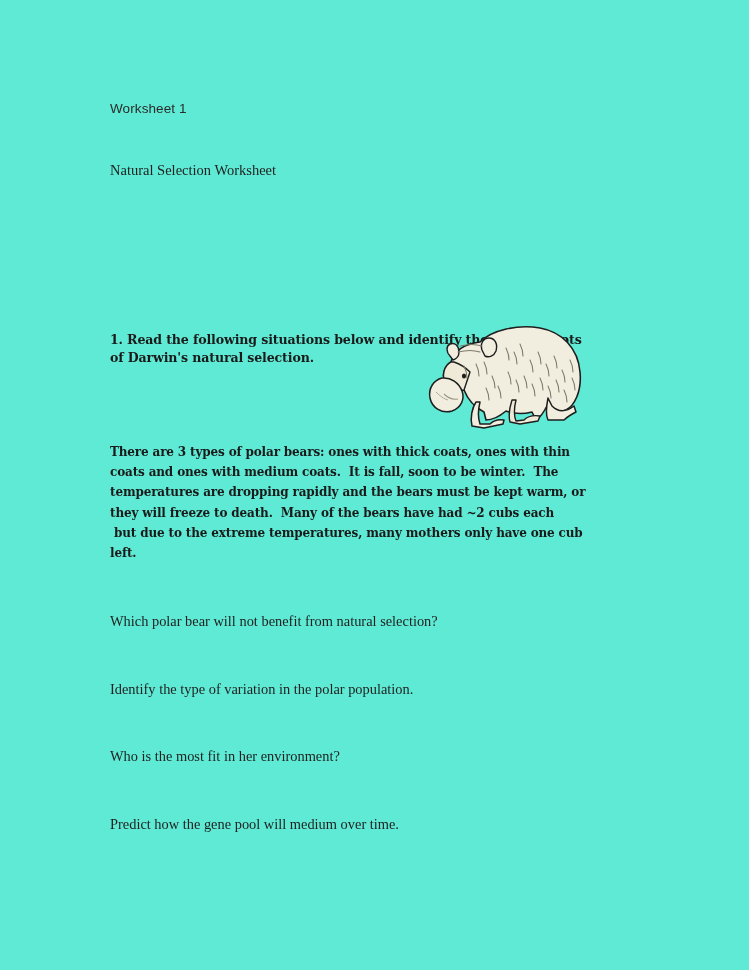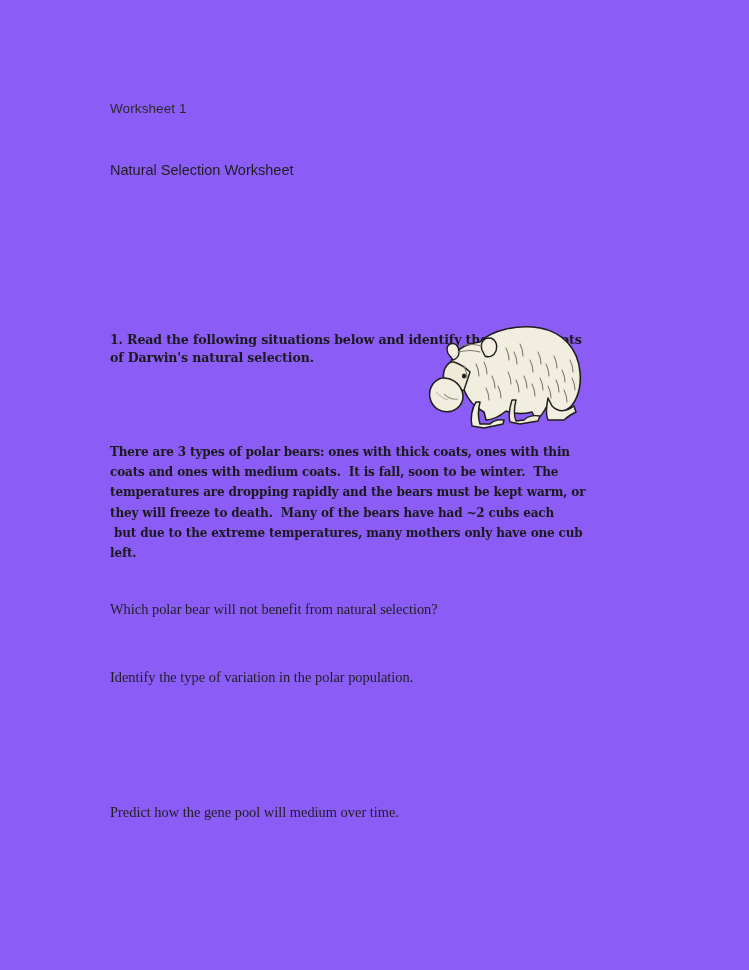--- a/index.html
+++ b/index.html
@@ -13,41 +13,41 @@
     position: relative;
     overflow: hidden;
     font-family: "Liberation Serif", "DejaVu Serif", serif;
     color: #1a1a1a;
     -webkit-font-smoothing: antialiased;
   }
 
   .page {
     position: absolute;
     inset: 0;
-    background: #8b5cf6;
+    background: #5eead4;
   }
 
   
   .doc-header {
     position: absolute;
     left: 110px;
     top: 101px;
     font-family: "Liberation Sans", "DejaVu Sans", sans-serif;
     font-size: 13.5px;
     font-weight: 400;
     color: #2b2b2b;
     letter-spacing: 0.1px;
     white-space: nowrap;
   }
 
   .doc-subtitle {
     position: absolute;
     left: 110px;
     top: 162px;
-    font-family: Liberation Sans, sans-serif;
+    font-family: Liberation Serif, serif;
     font-size: 14.5px;
     font-weight: 400;
     color: #1f1f1f;
     white-space: nowrap;
   }
 
   
   .namedate-row {
     position: absolute;
     left: 110px;
@@ -113,20 +113,21 @@
 
   
   .question {
     position: absolute;
     left: 110px;
     font-family: "Liberation Serif", "DejaVu Serif", serif;
     font-weight: 400;
     font-size: 14.4px;
     color: #1f1f1f;
     white-space: nowrap;
+    margin-top: 12px;
   }
   .q1 { top: 601px; }
   .q2 { top: 669px; }
   .q3 { top: 736px; }
   .q4 { top: 804px; }
 </style>
 </head>
 <body>
 
 <div class="page">
@@ -204,16 +205,17 @@
     </svg>
   </div>
 
   <div class="scenario">There are 3 types of polar bears: ones with thick coats, ones with thin coats and ones with medium coats.  It is fall, soon to be winter.  The temperatures are dropping rapidly and the bears must be kept warm, or they will freeze to death.  Many of the bears have had ~2 cubs each
  but due to the extreme temperatures, many mothers only have one cub left.</div>
 
   <div class="question q1">Which polar bear will not benefit from natural selection?</div>
 
   <div class="question q2">Identify the type of variation in the polar population.</div>
 
+  <div class="question q3">Who is the most fit in her environment?</div>
 
   <div class="question q4">Predict how the gene pool will medium over time.</div>
 
 </div>
 
 </body></html>

